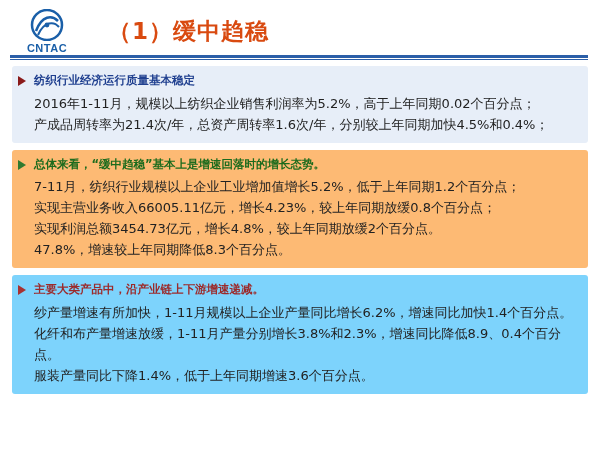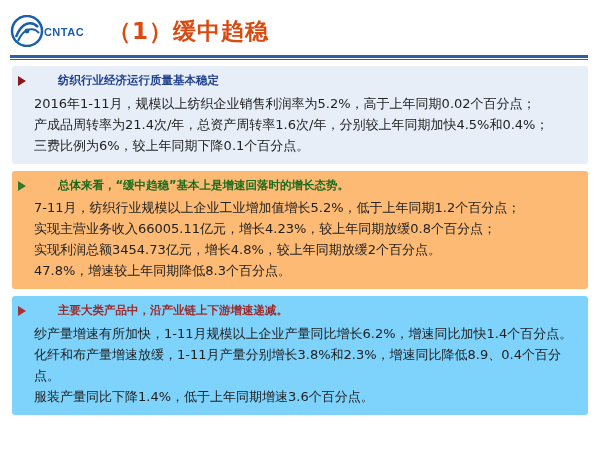--- a/index.html
+++ b/index.html
@@ -26,21 +26,21 @@
     position: relative;
     height: 62px;
     display: flex;
     align-items: center;
     padding-left: 10px;
   }
   .logo {
     width: 74px;
     height: 50px;
     display: flex;
-    flex-direction: row;
+    flex-direction: column;
     align-items: center;
     justify-content: center;
     flex: 0 0 auto;
   }
   .logo-mark {
     width: 34px;
     height: 32px;
     position: relative;
   }
   .logo-text {
@@ -104,21 +104,20 @@
   }
   .arrow.green { border-left-color: #2f7a2f; }
   .arrow.red2 { border-left-color: #a83232; }
 
   .block-head {
     font-size: 11.5px;
     font-weight: bold;
     color: #1f3f8f;
     margin-bottom: 4px;
     line-height: 1.35;
-    margin-left: 24px;
   }
   .block.b2 .block-head { color: #1d6b1d; }
   .block.b3 .block-head { color: #9c2a2a; }
 
   .line {
     font-size: 13px;
     color: #222222;
     line-height: 1.62;
     margin: 0;
   }
@@ -162,21 +161,20 @@
     <div class="header-rule"></div>
   </div>
 
   <div class="blocks">
 
     <div class="block b1">
       <span class="arrow"></span>
       <div class="block-head">纺织行业经济运行质量基本稳定</div>
       <p class="line">2016年1-11月，规模以上纺织企业销售利润率为5.2%，高于上年同期0.02个百分点；</p>
       <p class="line">产成品周转率为21.4次/年，总资产周转率1.6次/年，分别较上年同期加快4.5%和0.4%；</p>
-      <p class="line">三费比例为6%，较上年同期下降0.1个百分点。</p>
     </div>
 
     <div class="block b2">
       <span class="arrow green"></span>
       <div class="block-head">总体来看，“缓中趋稳”基本上是增速回落时的增长态势。</div>
       <p class="line">7-11月，纺织行业规模以上企业工业增加值增长5.2%，低于上年同期1.2个百分点；</p>
       <p class="line">实现主营业务收入66005.11亿元，增长4.23%，较上年同期放缓0.8个百分点；</p>
       <p class="line">实现利润总额3454.73亿元，增长4.8%，较上年同期放缓2个百分点。</p>
       <p class="line">47.8%，增速较上年同期降低8.3个百分点。</p>
     </div>

